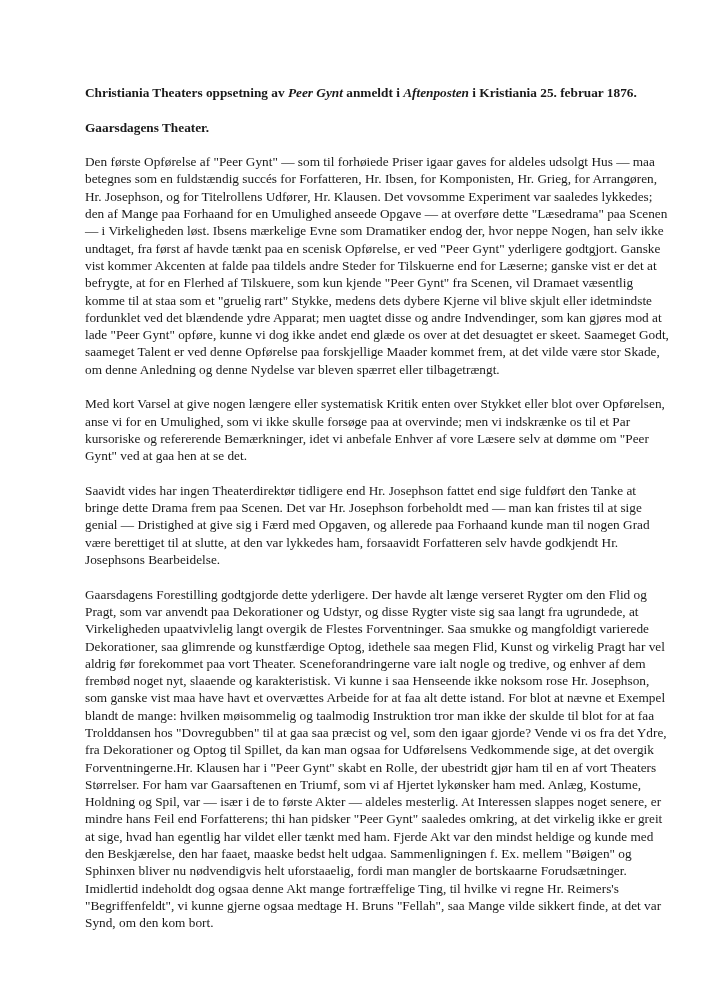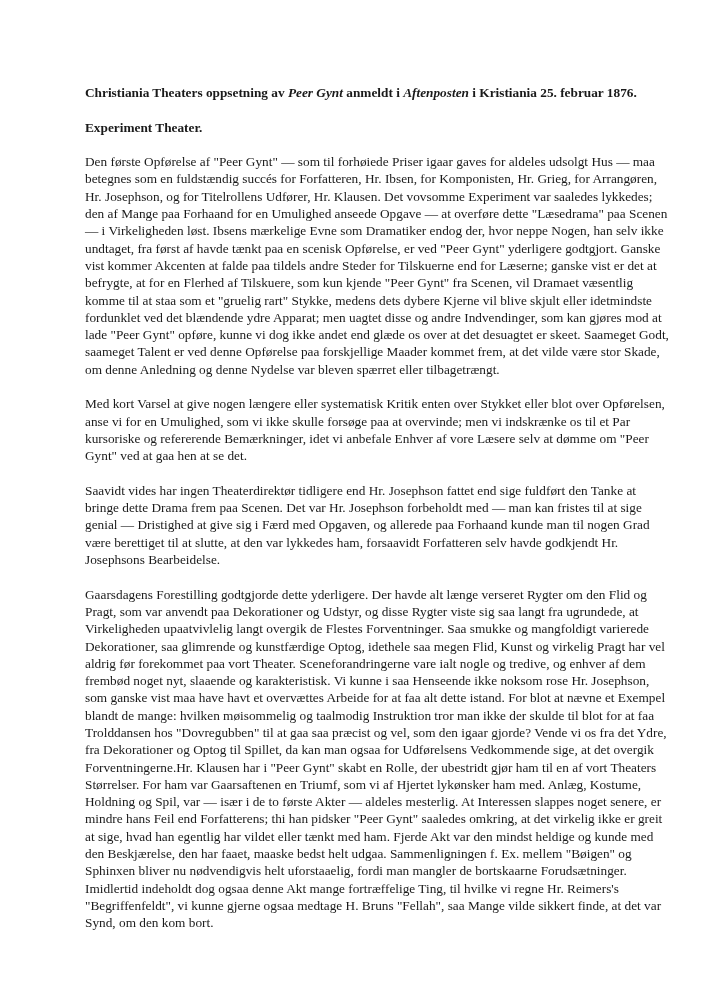--- a/index.html
+++ b/index.html
@@ -32,21 +32,21 @@
   .italic { }
   .bold { font-weight: bold; }
   .bold-italic { font-weight: bold; font-style: italic; }
 </style>
 </head>
 <body>
 
 <div class="page">
   <p class="title"><span class="bold">Christiania Theaters oppsetning av </span><span class="bold-italic">Peer Gynt</span><span class="bold"> anmeldt i </span><span class="bold-italic">Aftenposten</span><span class="bold"> i Kristiania 25. februar 1876.</span></p>
 
-  <p class="heading">Experiment Theater.</p>
+  <p class="heading">Gaarsdagens Theater.</p>
 
   <p class="para"><span>Den første Opførelse af "Peer Gynt" — som til forhøiede Priser igaar gaves for aldeles udsolgt Hus — maa betegnes som en fuldstændig </span><span class="italic">succés</span><span> for Forfatteren, Hr. </span><span class="italic">Ibsen</span><span>, for Komponisten, Hr. </span><span class="italic">Grieg</span><span>, for Arrangøren, Hr. </span><span class="italic">Josephson</span><span>, og for Titelrollens Udfører, Hr. </span><span class="italic">Klausen</span><span>. Det vovsomme Experiment var saaledes lykkedes; den af Mange paa Forhaand for en Umulighed anseede Opgave — at overføre dette "Læsedrama" paa Scenen — i Virkeligheden løst. Ibsens mærkelige Evne som Dramatiker endog der, hvor neppe Nogen, han selv ikke undtaget, fra først af havde tænkt paa en scenisk Opførelse, er ved "Peer Gynt" yderligere godtgjort. Ganske vist kommer Akcenten at falde paa tildels andre Steder for Tilskuerne end for Læserne; ganske vist er det at befrygte, at for en Flerhed af Tilskuere, som kun kjende "Peer Gynt" fra Scenen, vil Dramaet væsentlig komme til at staa som et "gruelig rart" Stykke, medens dets dybere Kjerne vil blive skjult eller idetmindste fordunklet ved det blændende ydre Apparat; men uagtet disse og andre Indvendinger, som kan gjøres mod at lade "Peer Gynt" opføre, kunne vi dog ikke andet end glæde os over at det desuagtet er skeet. Saameget Godt, saameget Talent er ved denne Opførelse paa forskjellige Maader kommet frem, at det vilde være stor Skade, om denne Anledning og denne Nydelse var bleven spærret eller tilbagetrængt.</span></p>
 
   <p class="para"><span>Med kort Varsel at give nogen længere eller systematisk Kritik enten over Stykket eller blot over Opførelsen, anse vi for en Umulighed, som vi ikke skulle forsøge paa at overvinde; men vi indskrænke os til et Par kursoriske og refererende Bemærkninger, idet vi anbefale Enhver af vore Læsere selv at dømme om "Peer Gynt" ved at gaa hen at se det.</span></p>
 
   <p class="para"><span>Saavidt vides har ingen Theaterdirektør tidligere end Hr. </span><span class="italic">Josephson</span><span> fattet end sige fuldført den Tanke at bringe dette Drama frem paa Scenen. Det var Hr. Josephson forbeholdt med — man kan fristes til at sige genial — Dristighed at give sig i Færd med Opgaven, og allerede paa Forhaand kunde man til nogen Grad være berettiget til at slutte, at den var lykkedes ham, forsaavidt Forfatteren selv havde godkjendt Hr. Josephsons Bearbeidelse.</span></p>
 
   <p class="para"><span>Gaarsdagens Forestilling godtgjorde dette yderligere. Der havde alt længe verseret Rygter om den Flid og Pragt, som var anvendt paa Dekorationer og Udstyr, og disse Rygter viste sig saa langt fra ugrundede, at Virkeligheden upaatvivlelig langt overgik de Flestes Forventninger. Saa smukke og mangfoldigt varierede Dekorationer, saa glimrende og kunstfærdige Optog, idethele saa megen Flid, Kunst og virkelig Pragt har vel aldrig før forekommet paa vort Theater. Sceneforandringerne vare ialt nogle og tredive, og enhver af dem frembød noget nyt, slaaende og karakteristisk. Vi kunne i saa Henseende ikke noksom rose Hr. Josephson, som ganske vist maa have havt et overvættes Arbeide for at faa alt dette istand. For blot at nævne et Exempel blandt de mange: hvilken møisommelig og taalmodig Instruktion tror man ikke der skulde til blot for at faa Trolddansen hos "Dovregubben" til at gaa saa præcist og vel, som den igaar gjorde? Vende vi os fra det Ydre, fra Dekorationer og Optog til Spillet, da kan man ogsaa for Udførelsens Vedkommende sige, at det overgik Forventningerne.</span><span>Hr. </span><span class="italic">Klausen</span><span> har i "Peer Gynt" skabt en Rolle, der ubestridt gjør ham til en af vort Theaters Størrelser. For ham var Gaarsaftenen en Triumf, som vi af Hjertet lykønsker ham med. Anlæg, Kostume, Holdning og Spil, var — især i de to første Akter — aldeles mesterlig. At Interessen slappes noget senere, er mindre hans Feil end Forfatterens; thi han pidsker "Peer Gynt" saaledes omkring, at det virkelig ikke er greit at sige, hvad han egentlig har vildet eller tænkt med ham. Fjerde Akt var den mindst heldige og kunde med den Beskjærelse, den har faaet, maaske bedst helt udgaa. Sammenligningen f. Ex. mellem "Bøigen" og Sphinxen bliver nu nødvendigvis helt uforstaaelig, fordi man mangler de bortskaarne Forudsætninger. Imidlertid indeholdt dog ogsaa denne Akt mange fortræffelige Ting, til hvilke vi regne Hr. </span><span class="italic">Reimers's</span><span> "Begriffenfeldt", vi kunne gjerne ogsaa medtage </span><span class="italic">H. Bruns</span><span> "Fellah", saa Mange vilde sikkert finde, at det var Synd, om den kom bort.</span></p>
 
 </div>

